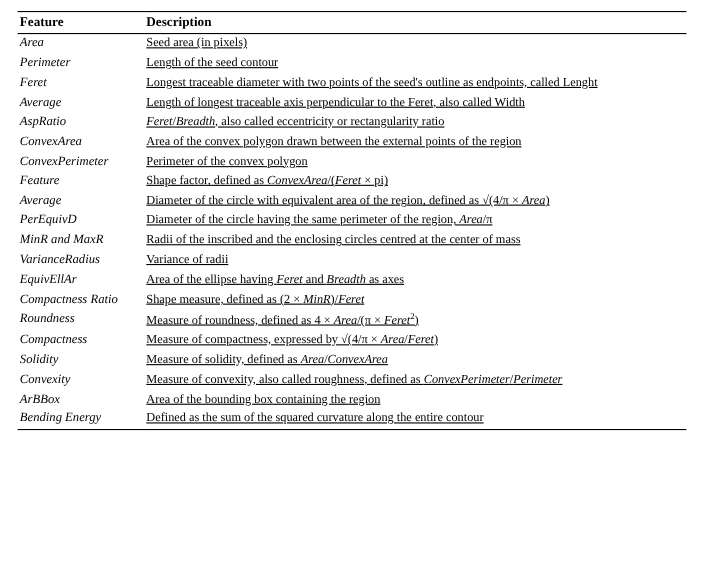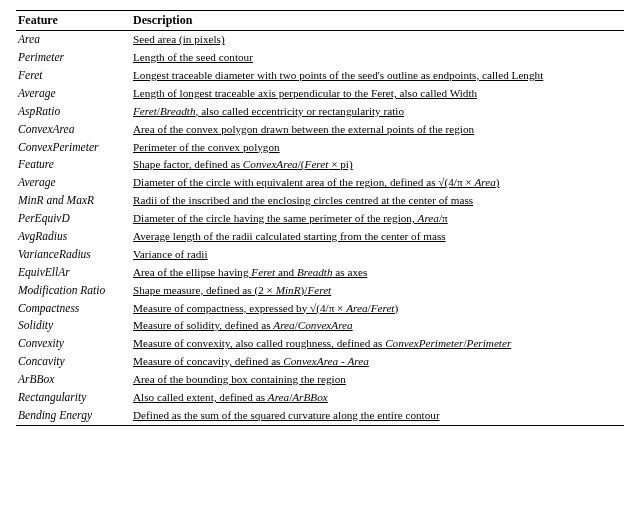--- a/index.html
+++ b/index.html
@@ -85,65 +85,57 @@
       </tr>
       <tr>
         <td>Feature</td>
         <td>Shape factor, defined as <i>ConvexArea</i>/(<i>Feret</i> × pi)</td>
       </tr>
       <tr>
         <td>Average</td>
         <td>Diameter of the circle with equivalent area of the region, defined as √(4/π × <i>Area</i>)</td>
       </tr>
       <tr>
-        <td>MinR and MaxR</td>
-        <td>Radii of the inscribed and the enclosing circles centred at the center of mass</td>
-      </tr>
-      <tr>
         <td>PerEquivD</td>
         <td>Diameter of the circle having the same perimeter of the region, <i>Area</i>/π</td>
       </tr>
       <tr>
-        <td>AvgRadius</td>
-        <td>Average length of the radii calculated starting from the center of mass</td>
+        <td>MinR and MaxR</td>
+        <td>Radii of the inscribed and the enclosing circles centred at the center of mass</td>
       </tr>
       <tr>
         <td>VarianceRadius</td>
         <td>Variance of radii</td>
       </tr>
       <tr>
         <td>EquivEllAr</td>
         <td>Area of the ellipse having <i>Feret</i> and <i>Breadth</i> as axes</td>
       </tr>
       <tr>
-        <td>Modification Ratio</td>
+        <td>Compactness Ratio</td>
         <td>Shape measure, defined as (2 × <i>MinR</i>)/<i>Feret</i></td>
+      </tr>
+      <tr>
+        <td>Roundness</td>
+        <td>Measure of roundness, defined as 4 × <i>Area</i>/(π × <i>Feret</i><sup>2</sup>)</td>
       </tr>
       <tr>
         <td>Compactness</td>
         <td>Measure of compactness, expressed by √(4/π × <i>Area</i>/<i>Feret</i>)</td>
       </tr>
       <tr>
         <td>Solidity</td>
         <td>Measure of solidity, defined as <i>Area</i>/<i>ConvexArea</i></td>
       </tr>
       <tr>
         <td>Convexity</td>
         <td>Measure of convexity, also called roughness, defined as <i>ConvexPerimeter</i>/<i>Perimeter</i></td>
       </tr>
       <tr>
-        <td>Concavity</td>
-        <td>Measure of concavity, defined as <i>ConvexArea</i> - <i>Area</i></td>
-      </tr>
-      <tr>
         <td>ArBBox</td>
         <td>Area of the bounding box containing the region</td>
-      </tr>
-      <tr>
-        <td>Rectangularity</td>
-        <td>Also called extent, defined as <i>Area</i>/<i>ArBBox</i></td>
       </tr>
       <tr>
         <td>Bending Energy</td>
         <td>Defined as the sum of the squared curvature along the entire contour</td>
       </tr>
     </tbody>
 </table>
 
 </body></html>

